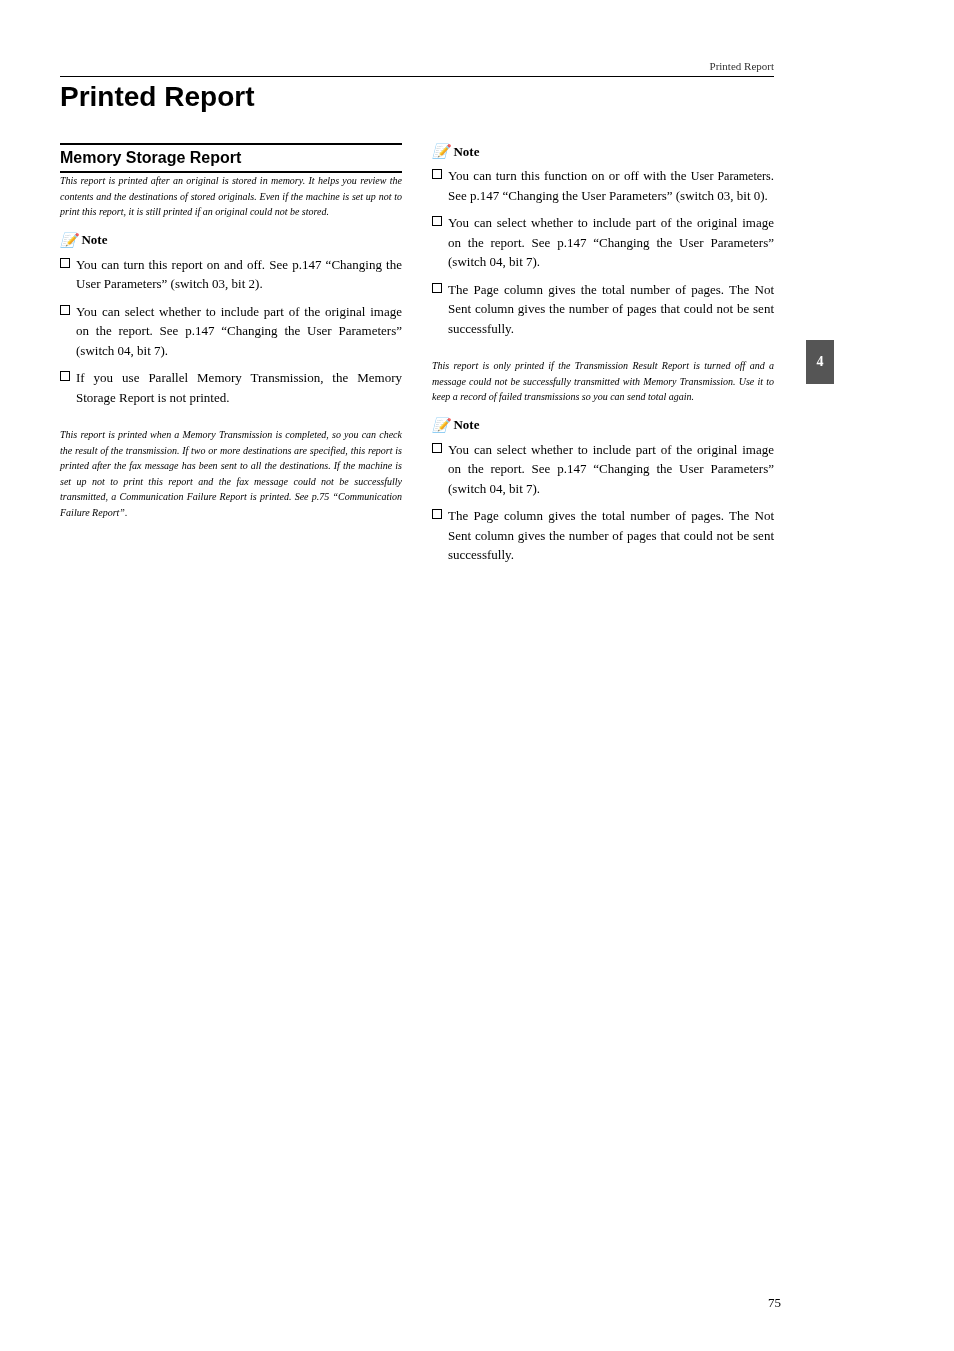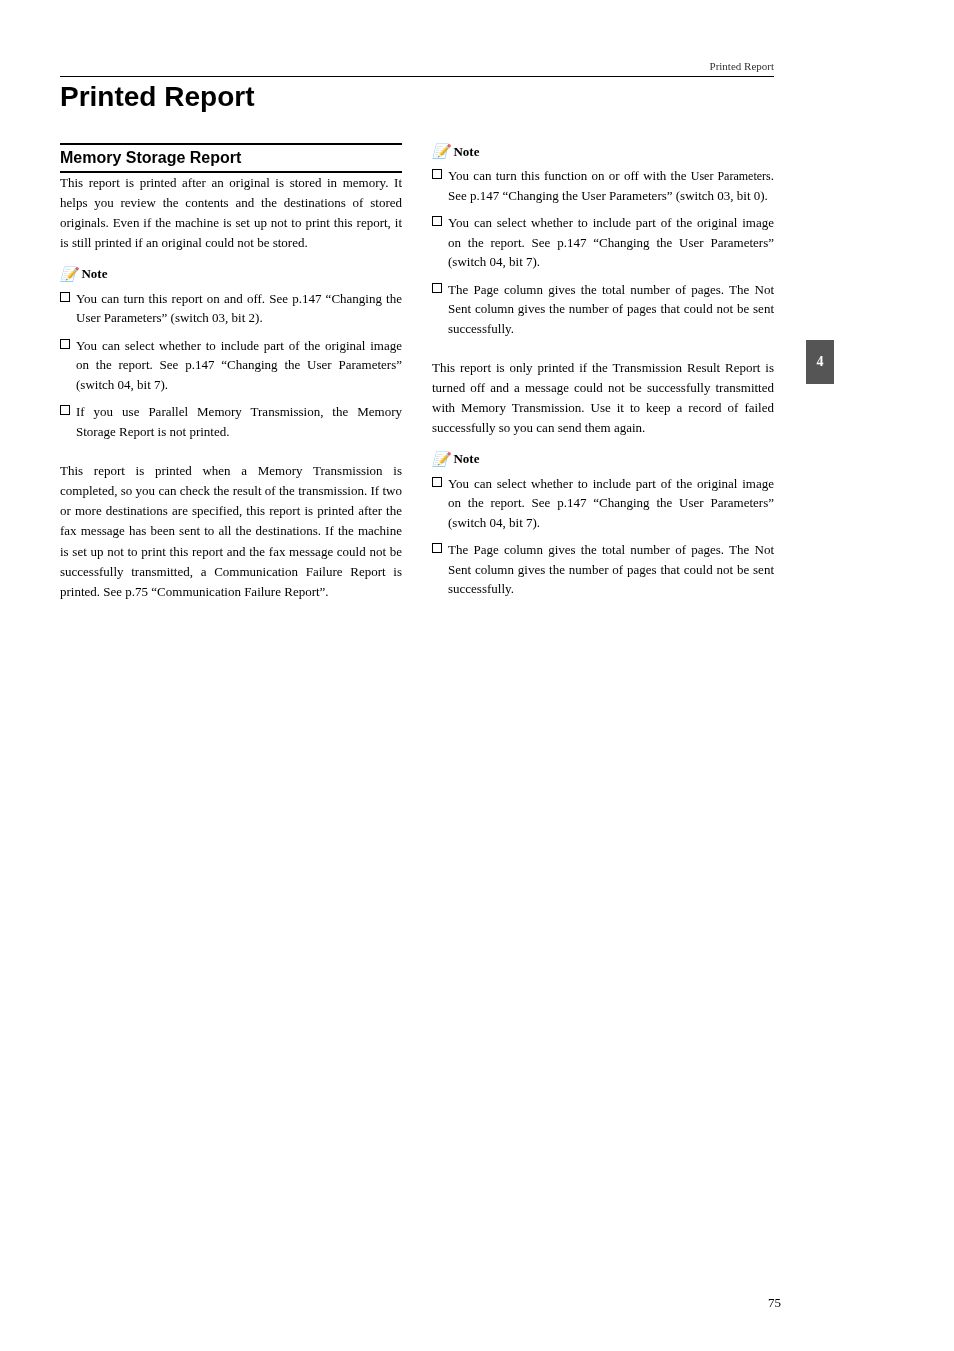--- a/index.html
+++ b/index.html
@@ -88,24 +88,25 @@
       font-size: 16px;
       font-weight: bold;
       font-family: Arial, sans-serif;
       border-top: 2px solid #000;
       border-bottom: 2px solid #000;
       padding: 4px 0;
     }
 
     
     .body-text {
-      font-size: 13px;
+      font-size: 10px;
       line-height: 1.55;
       margin-bottom: 12px;
       text-align: justify;
+      font-style: italic;
     }
 
     
     .note-header {
       font-size: 13px;
       font-weight: bold;
       margin-bottom: 6px;
       display: flex;
       align-items: center;
       gap: 4px;
@@ -216,21 +217,21 @@
             <span>You can select whether to include part of the original image on the report. See p.147 “Changing the User Parameters” (switch 04, bit 7).</span>
           </li>
           <li>
             <span class="checkbox-icon"></span>
             <span>The Page column gives the total number of pages. The Not Sent column gives the number of pages that could not be sent successfully.</span>
           </li>
         </ul>
       </div>
 
       <div class="section-gap">
-        <p class="body-text">This report is only printed if the Transmission Result Report is turned off and a message could not be successfully transmitted with Memory Transmission. Use it to keep a record of failed successfully so you can send them again.</p>
+        <p class="body-text">This report is only printed if the Transmission Result Report is turned off and a message could not be successfully transmitted with Memory Transmission. Use it to keep a record of failed transmissions so you can send total again.</p>
 
         <div class="note-header">
           <span class="note-icon">📝</span>
           <span>Note</span>
         </div>
         <ul class="note-list">
           <li>
             <span class="checkbox-icon"></span>
             <span>You can select whether to include part of the original image on the report. See p.147 “Changing the User Parameters” (switch 04, bit 7).</span>
           </li>

